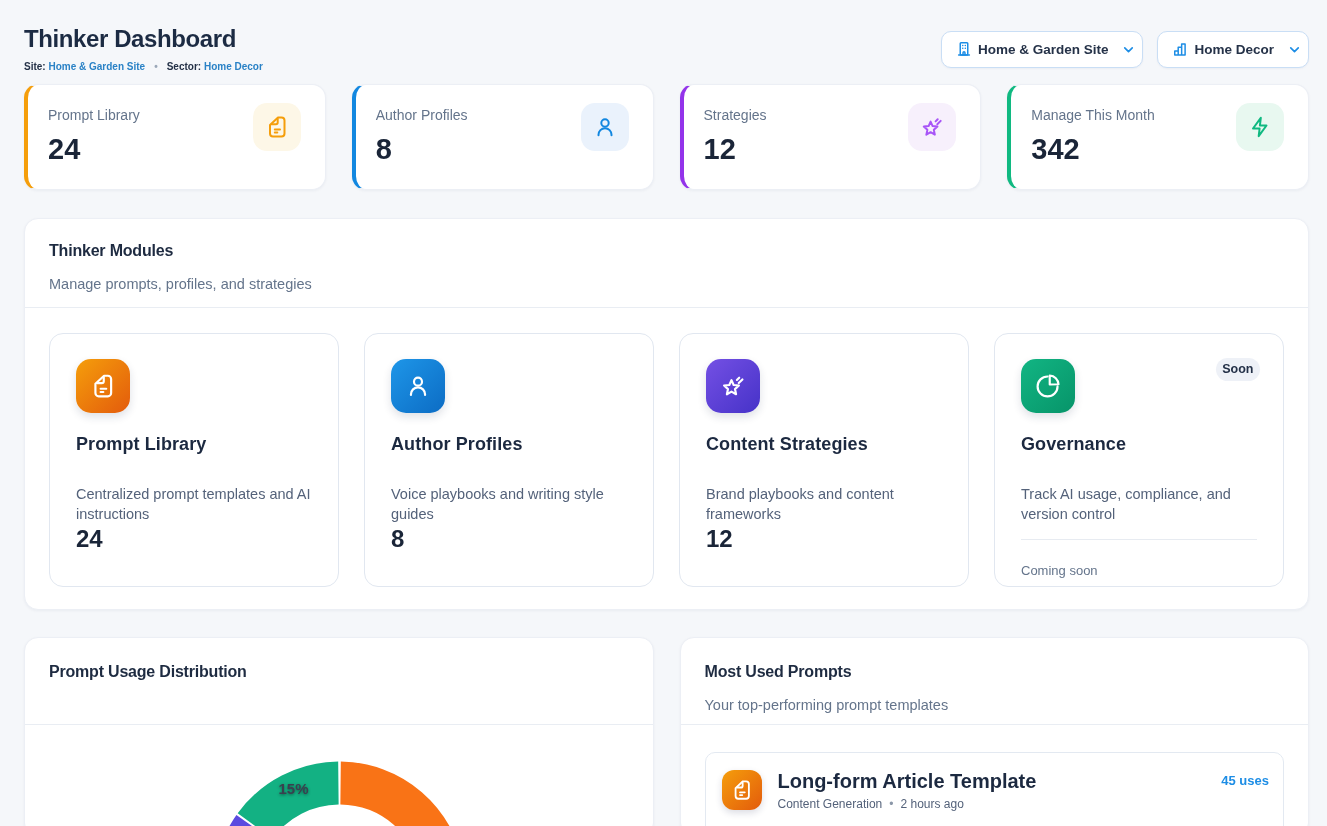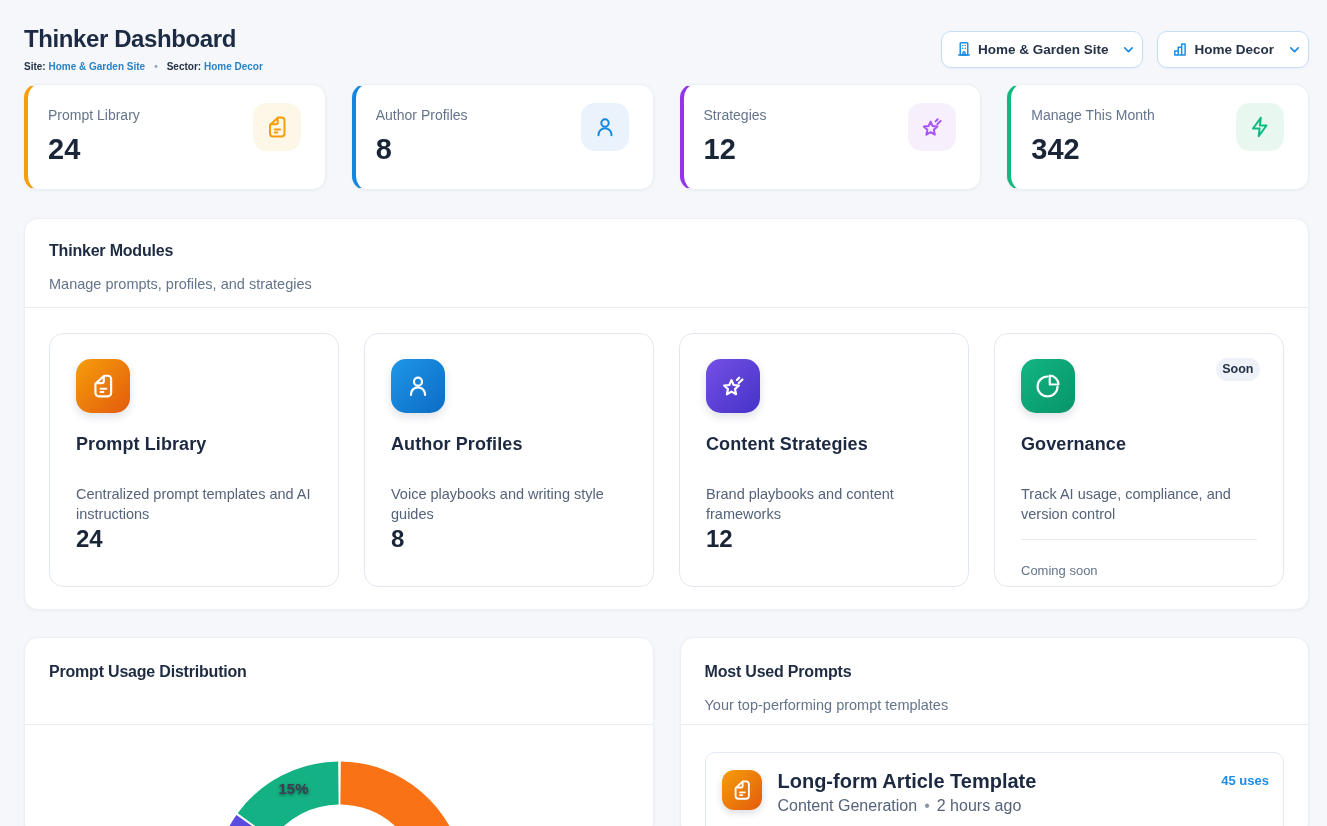--- a/index.html
+++ b/index.html
@@ -71,21 +71,21 @@
 
 
 .bottom { margin-top: 27px; display: grid; grid-template-columns: 1fr 1fr; gap: 26px; }
 .bottom .phead { height: 86px; padding-top: 22px; }
 .bcard { height: 200px; overflow: hidden; }
 .chartwrap { position: relative; height: 103px; }
 .plist { padding: 27px 24px 0 24px; }
 .pitem { border: 1px solid #e3e9f1; border-radius: 10px; padding: 17px 14px 0 16px; display: flex; align-items: flex-start; gap: 16px; height: 110px; }
 .ptile { width: 40px; height: 40px; border-radius: 12px; flex: none; display: flex; align-items: center; justify-content: center; box-shadow: 0 3px 7px rgba(30,40,80,0.16); }
 .pitem .t1 { font-size: 20px; font-weight: bold; color: #1c2940; line-height: 22px; margin-top: 0; }
-.pitem .t2 { font-size: 16px; color: #54627a; margin-top: 5px; }
+.pitem .t2 { font-size: 12px; color: #54627a; margin-top: 5px; }
 .pitem .t2 .d { color: #8b97a8; padding: 0 7px; }
 .uses { margin-left: auto; font-size: 13px; font-weight: bold; color: #1d8de5; margin-top: 3px; }
 </style>
 </head>
 <body>
 <div class="container">
 
   <div class="header">
     <div>
       <h1>Thinker Dashboard</h1>

